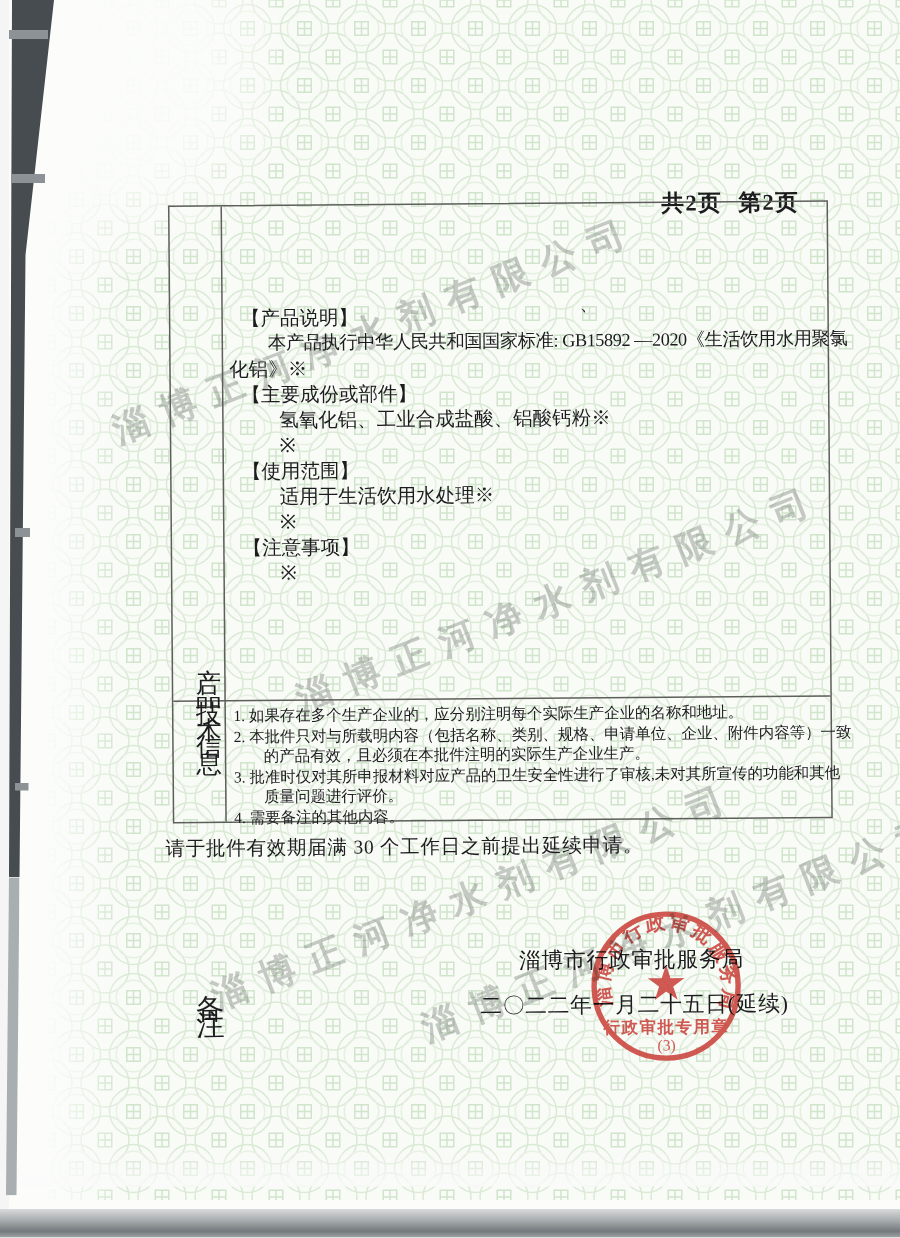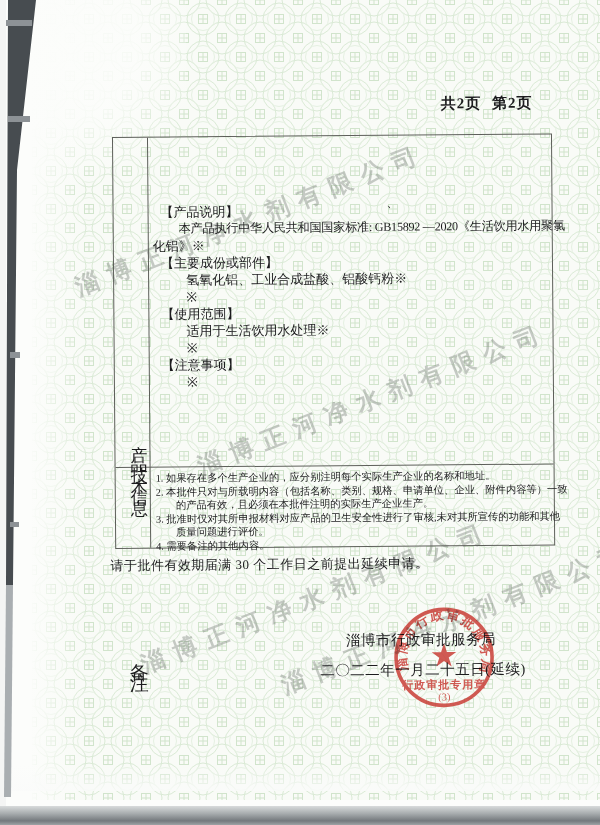--- a/index.html
+++ b/index.html
@@ -34,21 +34,21 @@
   .content{position:absolute;left:0;top:0;width:600px;height:825px;
     transform:rotate(-0.45deg);transform-origin:110px 140px;}
   
   .wm{position:absolute;white-space:nowrap;font-size:24px;letter-spacing:10px;
     color:rgba(125,131,125,.42);transform-origin:left center;font-weight:bold;}
   .wm.w1{left:75px;top:272px;transform:rotate(-21deg);}
   .wm.w2{left:196px;top:452px;transform:rotate(-21deg);}
   .wm.w3{left:138px;top:650px;transform:rotate(-21deg);}
   .wm.w4{left:278px;top:672px;transform:rotate(-21deg);}
   
-  .page-ind{position:absolute;left:441px;top:97px;font-size:15px;font-weight:bold;
+  .page-ind{position:absolute;left:441px;top:129px;font-size:15px;font-weight:bold;
     letter-spacing:1px;word-spacing:6px;}
   
   .cert-table{position:absolute;left:112px;top:137px;width:440px;height:412px;
     border:1.2px solid #5d5f5a;box-sizing:border-box;}
   .label-col{position:absolute;left:0;top:0;width:35px;height:100%;
     border-right:1.2px solid #5d5f5a;box-sizing:border-box;}
   .row-divider{position:absolute;left:0;top:329px;width:100%;height:0;
     border-top:1.2px solid #5d5f5a;}
   .vlabel{position:absolute;left:0;width:35px;text-align:center;
     writing-mode:vertical-rl;letter-spacing:11px;}

